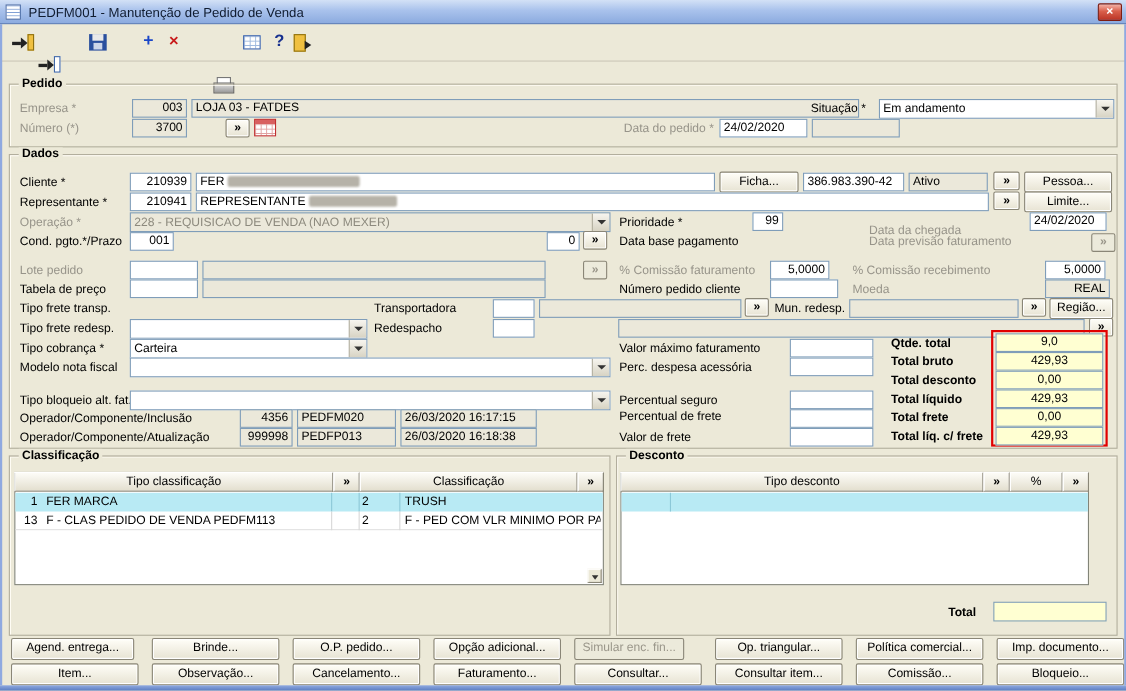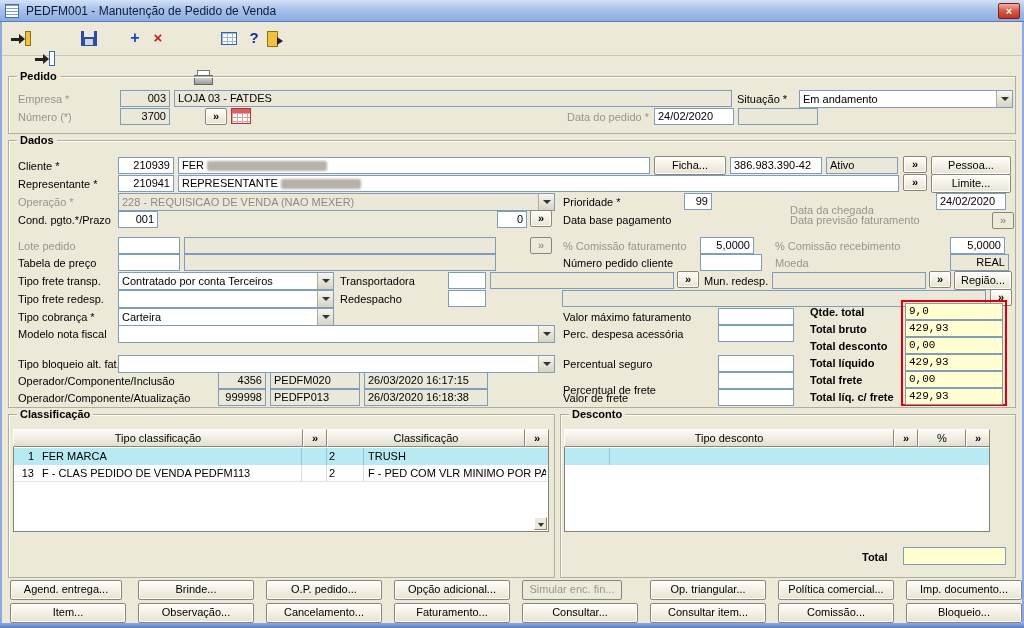--- a/index.html
+++ b/index.html
@@ -38,21 +38,21 @@
   .exitdoor { position:absolute; left:3px; top:2px; width:11px; height:16px; background:#f0c040; border:1px solid #8f7110; }
   .exitdoor::after { content:""; position:absolute; left:9px; top:5px; width:0; height:0; border:4px solid transparent; border-left:6px solid #222; }
 
   
   .lbl { position:absolute; white-space:nowrap; line-height:13px; }
   .dis { color:#97948a; }
   .b { font-weight:bold; }
   .fld { position:absolute; height:17px; background:#fff; border:1px solid #7f9db9; line-height:15px; padding:0 3px; white-space:nowrap; overflow:hidden; }
   .ro  { background:#ebe8da; }
   .num { text-align:right; }
-  .yel { background:#ffffd2; text-align:left;font-family:Liberation Mono, monospace; }
+  .yel { background:#ffffd2; text-align:center; }
   .redact { display:inline-block; height:10px; background:#b6b2a8; border-radius:2px; filter:blur(1px); vertical-align:middle; margin-left:3px; }
   .btn { position:absolute; height:20px; background:linear-gradient(#fffef8,#e7e3d3); border:1px solid #8a8677; border-radius:2px;
     text-align:center; line-height:17px; box-shadow:inset 0 0 0 1px #fff; overflow:hidden; white-space:nowrap; }
   .btn.sm { height:17px; line-height:14px; font-weight:bold; }
   .btn.dis2 { color:#9a968a; background:#eceadb; box-shadow:none; }
   .dd { position:absolute; height:18px; background:#fff; border:1px solid #7f9db9; line-height:16px; padding:0 18px 0 3px; white-space:nowrap; overflow:hidden; }
   .dd .da { position:absolute; right:0; top:0; bottom:0; width:16px; background:linear-gradient(#f7f5ef,#d7d3c3); border-left:1px solid #b0ac9c; }
   .dd .da::after { content:""; position:absolute; left:4px; top:6px; border-left:4px solid transparent; border-right:4px solid transparent; border-top:4px solid #333; }
   .dd.ro2 { background:#ebe8da; color:#8d8a7e; }
 
@@ -107,21 +107,21 @@
   <div class="tbtn glyph-help" style="left:243px">?</div>
   <div class="tbtn" style="left:264px">
       <span class="exitdoor"></span>
     </div>
 
   <div class="grp" style="left:8px;top:76px;width:1008px;height:58px">
     <span class="lg">Pedido</span>
   </div>
   <div class="lbl dis" style="left:18px;top:93px">Empresa *</div>
   <div class="fld ro num" style="left:120px;top:90px;width:50px">003</div>
-  <div class="fld ro" style="left:174px;top:90px;width:558px">LOJA 03 - FATDES</div>
+  <div class="fld ro" style="left:174px;top:90px;width:607px">LOJA 03 - FATDES</div>
   <div class="lbl" style="left:737px;top:93px">Situação *</div>
   <div class="dd" style="left:799px;top:90px;width:214px">
     <span>Em andamento</span>
     <span class="da"></span>
   </div>
   <div class="lbl dis" style="left:18px;top:111px">Número (*)</div>
   <div class="fld ro num" style="left:120px;top:108px;width:50px">3700</div>
   <div class="btn sm" style="left:205px;top:108px;width:22px">»</div>
   <div class="fld" style="left:231px;top:108px;width:20px;height:16px;border-color:#c03030;padding:0;background:#fff;background-image:linear-gradient(#d86060 4px,transparent 4px),linear-gradient(90deg,#e0a0a0 1px,transparent 1px),linear-gradient(#e0a0a0 1px,transparent 1px);background-size:100% 100%,5px 100%,100% 4px"></div>
   <div class="lbl dis" style="left:567px;top:111px">Data do pedido *</div>
@@ -180,24 +180,20 @@
 
   <div class="lbl" style="left:18px;top:257px">Tabela de preço</div>
   <div class="fld" style="left:118px;top:254px;width:62px"></div>
   <div class="fld ro" style="left:184px;top:254px;width:312px"></div>
   <div class="lbl" style="left:563px;top:257px">Número pedido cliente</div>
   <div class="fld" style="left:700px;top:254px;width:62px"></div>
   <div class="lbl dis" style="left:775px;top:257px">Moeda</div>
   <div class="fld ro num" style="left:950px;top:254px;width:59px">REAL</div>
 
   <div class="lbl" style="left:18px;top:275px">Tipo frete transp.</div>
-  <div class="dd" style="left:118px;top:272px;width:216px">
-    <span>Contratado por conta Terceiros</span>
-    <span class="da"></span>
-  </div>
   <div class="lbl" style="left:340px;top:275px">Transportadora</div>
   <div class="fld" style="left:448px;top:272px;width:38px"></div>
   <div class="fld ro" style="left:490px;top:272px;width:184px"></div>
   <div class="btn sm" style="left:677px;top:271px;width:22px">»</div>
   <div class="lbl" style="left:704px;top:275px">Mun. redesp.</div>
   <div class="fld ro" style="left:772px;top:272px;width:154px"></div>
   <div class="btn sm" style="left:929px;top:271px;width:22px">»</div>
   <div class="btn" style="left:954px;top:271px;width:58px;height:19px">Região...</div>
 
   <div class="lbl" style="left:18px;top:293px">Tipo frete redesp.</div>
@@ -231,21 +227,21 @@
     <span></span>
     <span class="da"></span>
   </div>
   <div class="lbl" style="left:563px;top:358px">Percentual seguro</div>
   <div class="fld" style="left:718px;top:355px;width:76px"></div>
 
   <div class="lbl" style="left:18px;top:375px">Operador/Componente/Inclusão</div>
   <div class="fld ro num" style="left:218px;top:372px;width:48px">4356</div>
   <div class="fld ro" style="left:270px;top:372px;width:90px">PEDFM020</div>
   <div class="fld ro" style="left:364px;top:372px;width:124px">26/03/2020 16:17:15</div>
-  <div class="lbl" style="left:563px;top:384px">Percentual de frete</div>
+  <div class="lbl" style="left:563px;top:373px">Percentual de frete</div>
   <div class="fld" style="left:718px;top:372px;width:76px"></div>
 
   <div class="lbl" style="left:18px;top:392px">Operador/Componente/Atualização</div>
   <div class="fld ro num" style="left:218px;top:389px;width:48px">999998</div>
   <div class="fld ro" style="left:270px;top:389px;width:90px">PEDFP013</div>
   <div class="fld ro" style="left:364px;top:389px;width:124px">26/03/2020 16:18:38</div>
   <div class="lbl" style="left:563px;top:392px">Valor de frete</div>
   <div class="fld" style="left:718px;top:389px;width:76px"></div>
 
   <div class="redbox" style="left:901px;top:300px;width:106px;height:106px"></div>

